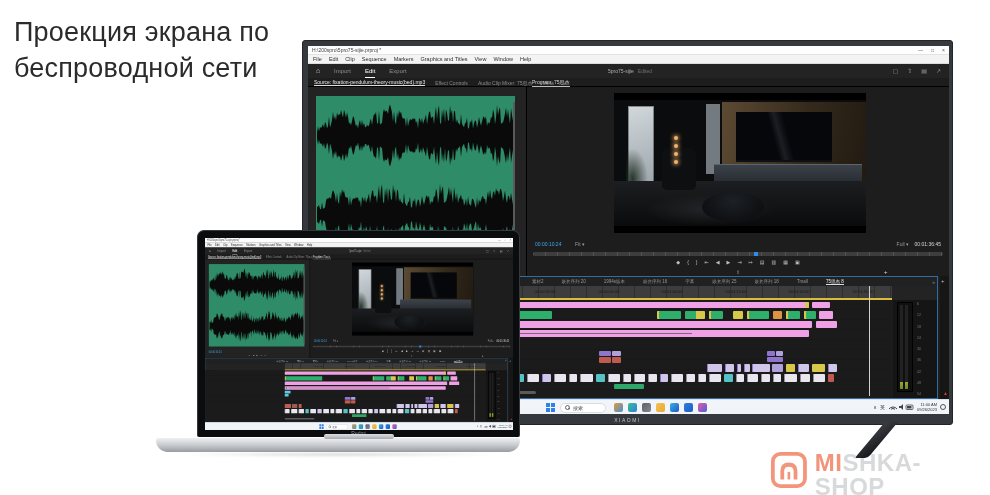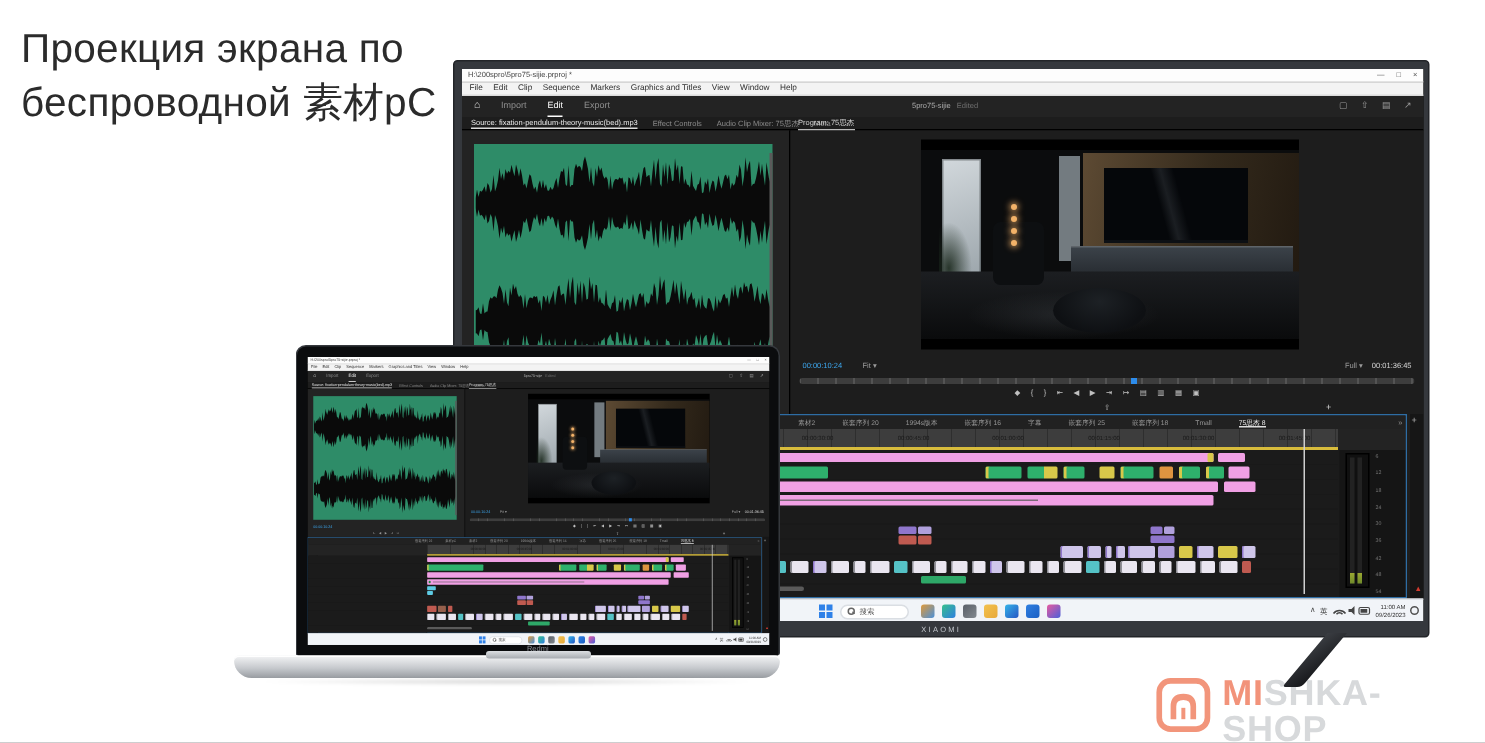--- a/index.html
+++ b/index.html
@@ -191,21 +191,21 @@
   .logo-text .big .mi{color:#f2937a;}
   .logo-text .big .rest{color:#d7d9db;}
 </style>
 </head>
 <body>
 
 <div class="stage" data-name="stage">
 
   <div class="headline" data-name="page-title">
     <span data-name="page-title-line1">Проекция экрана по</span>
-    <span data-name="page-title-line2">беспроводной 素材pC</span>
+    <span data-name="page-title-line2">беспроводной сети</span>
   </div>
 
   <div class="tv" data-name="tv-display">
     <div class="tv-screen" data-name="tv-screen">
       <div id="screen-src" style="position:absolute;left:0;top:0;width:641px;height:368px;">
 
         <div class="pp" data-name="premiere-window">
           <div class="pp-title" data-name="window-titlebar">
             <span class="t" data-name="window-title">H:\200spro\5pro75-sijie.prproj *</span>
             <span class="winctl" data-name="window-controls">

